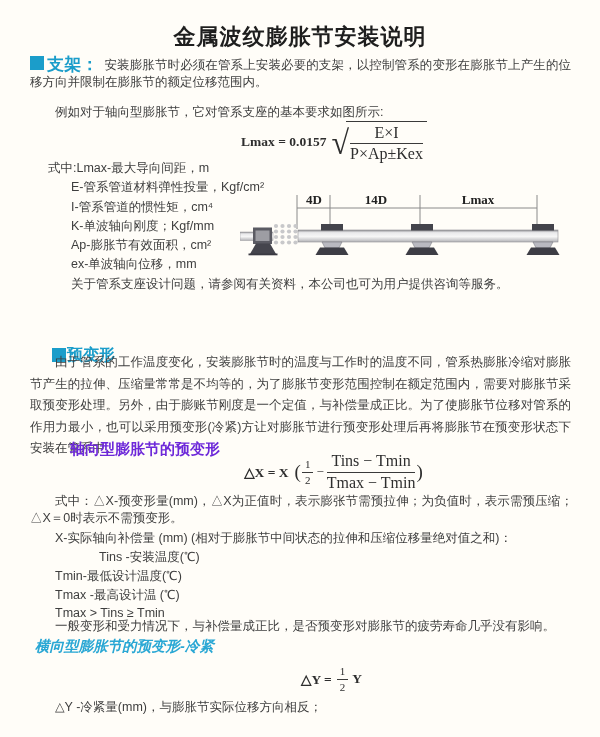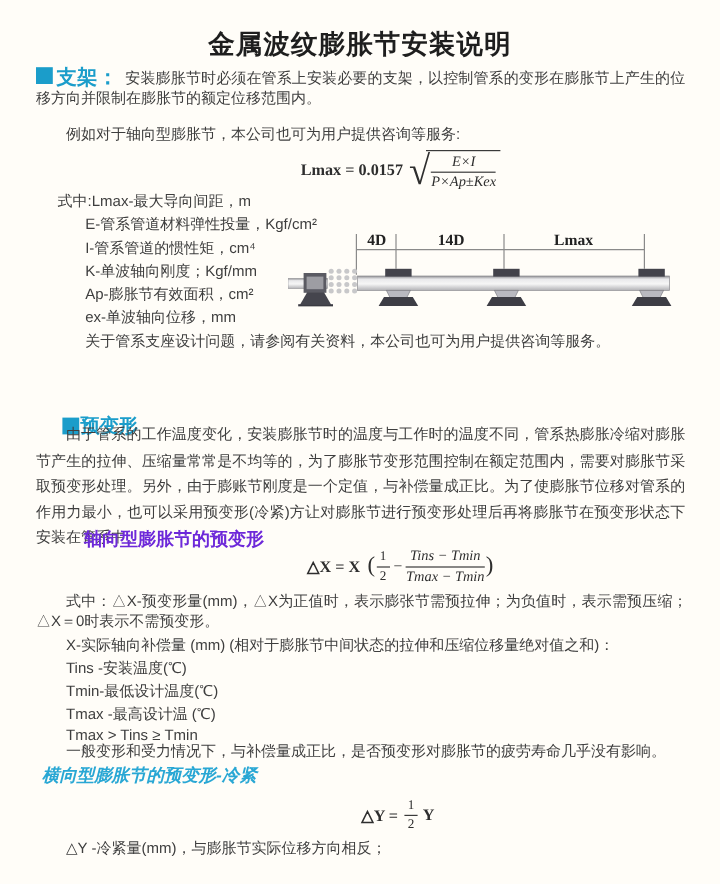--- a/index.html
+++ b/index.html
@@ -24,35 +24,35 @@
   .def-line{font-size:12.5px;height:19.3px;white-space:nowrap;}
   .def-indent{padding-left:23px;}
   .formula{left:0;width:600px;display:flex;justify-content:center;align-items:center;
     font-family:"Liberation Serif",serif;color:#2e2e2e;padding-left:34px;}
   .f-lhs{font-weight:bold;font-size:13.5px;margin-right:5px;}
   .rad-sign{font-size:32px;line-height:1;font-weight:400;margin-right:-3px;transform:scaleY(1.05);}
   .rad-body{border-top:1.6px solid #3a3a3a;padding:2px 4px 0 4px;}
   .frac{display:inline-block;text-align:center;vertical-align:middle;line-height:1.15;}
   .frac .num{display:block;border-bottom:1px solid #3a3a3a;padding:0 3px 1px 3px;}
   .frac .den{display:block;padding-top:1px;}
-  .f-it{font-style:italic;font-size:12px;}
+  .f-it{font-size:16px;}
   .f-small{font-size:11px;}
   .paren{font-size:19px;font-weight:400;vertical-align:-2px;margin:0 1px;}
   .f-op{font-size:13px;margin:0 3px;}
   .dim-label{font-family:"Liberation Serif",serif;font-weight:bold;font-size:13px;fill:#222;}
 </style>
 </head>
 <body>
 
 <h1 class="abs page-title">金属波纹膨胀节安装说明</h1>
 
 <p class="abs body-txt" style="top:56px;left:30px;width:541px;">
   <span class="bullet"></span><span class="sec-head">支架：</span><span>安装膨胀节时必须在管系上安装必要的支架，以控制管系的变形在膨胀节上产生的位移方向并限制在膨胀节的额定位移范围内。</span>
 </p>
-<p class="abs body-txt" style="top:104px;left:30px;width:541px;text-indent:2em;">例如对于轴向型膨胀节，本公司也可为用户提供咨询等服务:</p>
+<p class="abs body-txt" style="top:104px;left:30px;width:541px;text-indent:2em;">例如对于轴向型膨胀节，它对管系支座的基本要求如图所示:</p>
 
 <div class="abs formula" style="top:122px;height:40px;">
   <span class="f-lhs">Lmax = 0.0157</span>
   <span class="rad-sign">√</span>
   <span class="rad-body">
     <span class="frac f-it">
       <span class="num">E×I</span>
       <span class="den">P×Ap±Kex</span>
     </span>
   </span>
@@ -152,21 +152,21 @@
     <span class="num">Tins − Tmin</span>
     <span class="den">Tmax − Tmin</span>
   </span>
   <span class="paren">)</span>
 </div>
 
 <p class="abs body-txt" style="top:493px;left:30px;width:543px;text-indent:2em;">式中：△X-预变形量(mm)，△X为正值时，表示膨张节需预拉伸；为负值时，表示需预压缩；△X＝0时表示不需预变形。</p>
 
 <div class="abs" style="top:530px;left:55px;width:533px;">
   <div class="def-line" style="height:19px;">X-实际轴向补偿量 (mm) (相对于膨胀节中间状态的拉伸和压缩位移量绝对值之和)：</div>
-  <div class="def-line" style="height:19px;">Tins -安装温度(℃)</div>
+  <div class="def-line" style="height:19px;margin-left:44px;">Tins -安装温度(℃)</div>
   <div class="def-line" style="height:19px;">Tmin-最低设计温度(℃)</div>
   <div class="def-line" style="height:19px;">Tmax -最高设计温 (℃)</div>
   <div class="def-line" style="height:19px;">Tmax &gt; Tins ≥ Tmin</div>
 </div>
 
 <p class="abs body-txt" style="top:618px;left:30px;width:543px;text-indent:2em;">一般变形和受力情况下，与补偿量成正比，是否预变形对膨胀节的疲劳寿命几乎没有影响。</p>
 
 <h3 class="abs sub-title2" style="top:637px;left:35px;font-style:italic;">横向型膨胀节的预变形-冷紧</h3>
 
 <div class="abs formula" style="top:663px;height:32px;">

